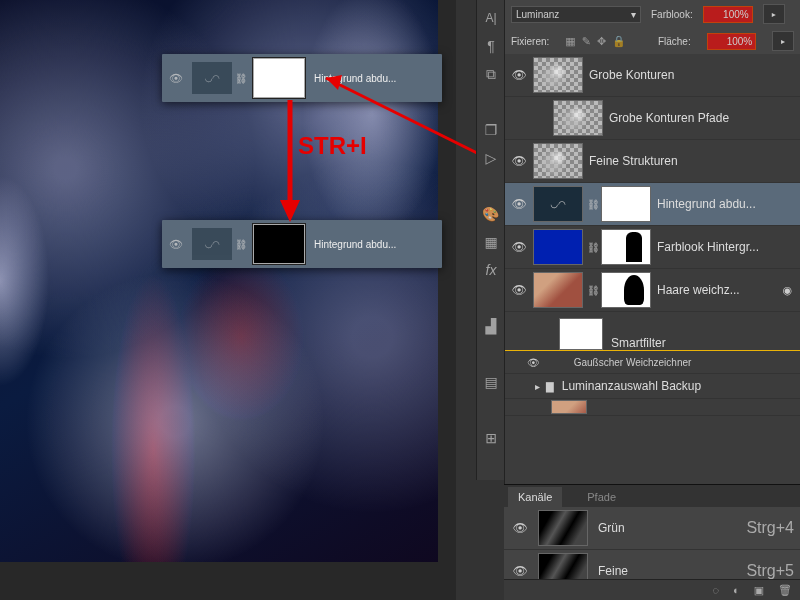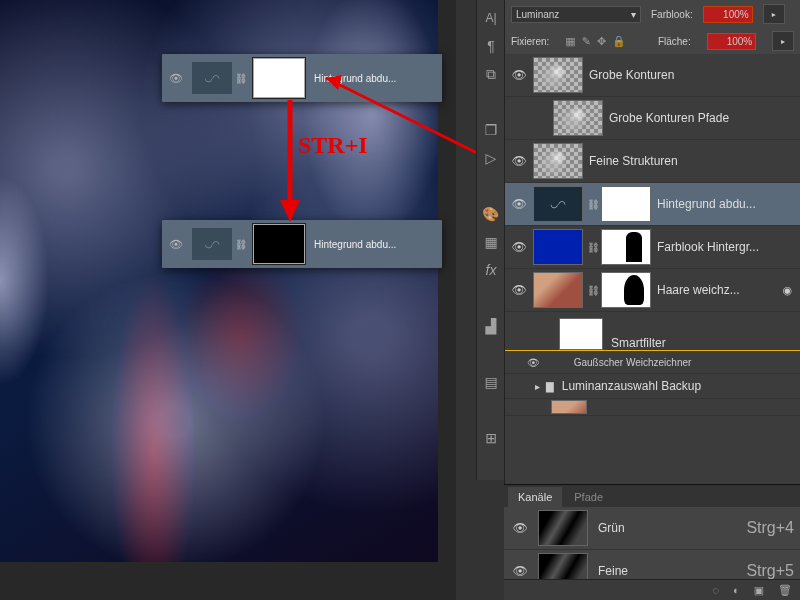--- a/index.html
+++ b/index.html
@@ -16,21 +16,21 @@
     radial-gradient(ellipse 60px 250px at 35% 80%,rgba(130,40,50,.9),transparent 70%);
     filter:contrast(1.2)}
   .floater{position:absolute;left:162px;width:280px;height:48px;background:#5a6a7a;border-radius:1px;box-shadow:0 2px 10px rgba(0,0,0,.6);display:flex;align-items:center}
   .fl-eye{width:28px;height:48px;display:flex;align-items:center;justify-content:center;opacity:.8}
   .fl-prev{width:40px;height:32px;background:#1a2c3a;margin:0 2px;display:flex;align-items:center;justify-content:center;opacity:.5;font-size:9px;color:#ccc;letter-spacing:-.5px}
   .fl-link{width:14px;display:flex;align-items:center;justify-content:center;font-size:10px}
   .fl-mask{width:52px;height:40px;border:1px solid #222;margin:0 4px;box-shadow:0 0 0 1px #aaa inset}
   .fl-label{flex:1;font-size:10px;padding-left:4px;color:#eee}
   .arrow{position:absolute;pointer-events:none}
   .callout{position:absolute;border:3px solid #e60000}
-  .str-label{position:absolute;left:298px;top:132px;color:#e60000;font-weight:bold;font-size:24px;font-family:Liberation Serif, serif}
+  .str-label{position:absolute;left:298px;top:132px;color:#e60000;font-weight:bold;font-size:24px;font-family:Liberation Sans, sans-serif}
   
   .tool-col{position:absolute;left:476px;top:0;width:28px;height:480px;background:#3a3a3a;border-left:1px solid #222;display:flex;flex-direction:column;align-items:center}
   .tool-col span{width:28px;height:28px;display:flex;align-items:center;justify-content:center;color:#bbb;font-size:14px;opacity:.8}
   
   .panel{position:absolute;left:504px;top:0;right:0;height:600px;background:#444;border-left:1px solid #222;display:flex;flex-direction:column}
   .p-row{display:flex;align-items:center;height:24px;padding:2px 6px;gap:10px;font-size:10px}
   .drop{background:#333;border:1px solid #555;padding:2px 4px;min-width:120px;display:flex;justify-content:space-between;align-items:center}
   .val{background:#b91c1c;border:1px solid #c2410c;width:42px;padding:2px 3px;text-align:right}
   .thumb-btn{width:20px;height:18px;background:#333;border:1px solid #555;display:flex;align-items:center;justify-content:center;font-size:8px}
   .lock-row{padding:2px 6px;display:flex;align-items:center;gap:16px;font-size:10px;height:22px}
@@ -46,21 +46,21 @@
   .lname{flex:1;font-size:12px;color:#ddd;white-space:nowrap;overflow:hidden;text-overflow:ellipsis;padding-left:2px}
   .link-i{width:10px;font-size:10px}
   .checker{background-image:linear-gradient(45deg,#888 25%,transparent 25%,transparent 75%,#888 75%),linear-gradient(45deg,#888 25%,#bbb 25%,#bbb 75%,#888 75%);background-size:8px 8px;background-position:0 0,4px 4px}
   .grp{display:flex;align-items:center;height:24px;padding:0 6px 0 30px;gap:6px;border-bottom:1px solid #333;font-size:10px}
   .sf{display:flex;align-items:flex-end;height:38px;border-bottom:1px solid #eab308;padding-left:54px;gap:6px}
   .sfentry{display:flex;align-items:center;height:22px;font-size:10px;padding-left:72px;border-bottom:1px solid #333}
   .lfoot{height:24px;background:#3a3a3a;border-top:1px solid #222;display:flex;align-items:center;justify-content:flex-end;gap:14px;padding:0 10px;font-size:12px;color:#aaa}
   .man{width:48px;height:34px;position:absolute;inset:0;background:linear-gradient(135deg,#d0a080 30%,#a05040 60%)}
 
   .ch-panel{position:absolute;left:504px;top:484px;right:0;bottom:0;background:#444;border-top:1px solid #111}
-  .tabs{display:flex;gap:2px;padding:2px 4px 0;background:#333}
+  .tabs{display:flex;gap:15px;padding:2px 4px 0;background:#333}
   .tab{padding:4px 10px;font-size:11px;background:#333;color:#888}
   .tab.active{background:#444;color:#ddd}
   .ch-row{display:flex;align-items:center;height:42px;border-bottom:1px solid #333;padding:0 6px;gap:8px}
   .ch-thumb{width:48px;height:34px;border:1px solid #666;background:linear-gradient(120deg,#000 20%,#555 40%,#000 60%,#444 80%);flex-shrink:0}
   .ch-short{font-size:16px;color:#aaa}
   .ch-foot{position:absolute;bottom:0;left:0;right:0;height:20px;background:#3a3a3a;border-top:1px solid #222;display:flex;justify-content:flex-end;align-items:center;gap:14px;padding:0 8px;color:#aaa;font-size:11px}
   svg{display:block}
   .smoke-silhouette{position:absolute;inset:0;background:radial-gradient(circle at 50% 40%,#fff 2px,transparent 8px),radial-gradient(circle at 40% 55%,#bbb 6px,transparent 14px);opacity:.6}
 </style>
 </head>

